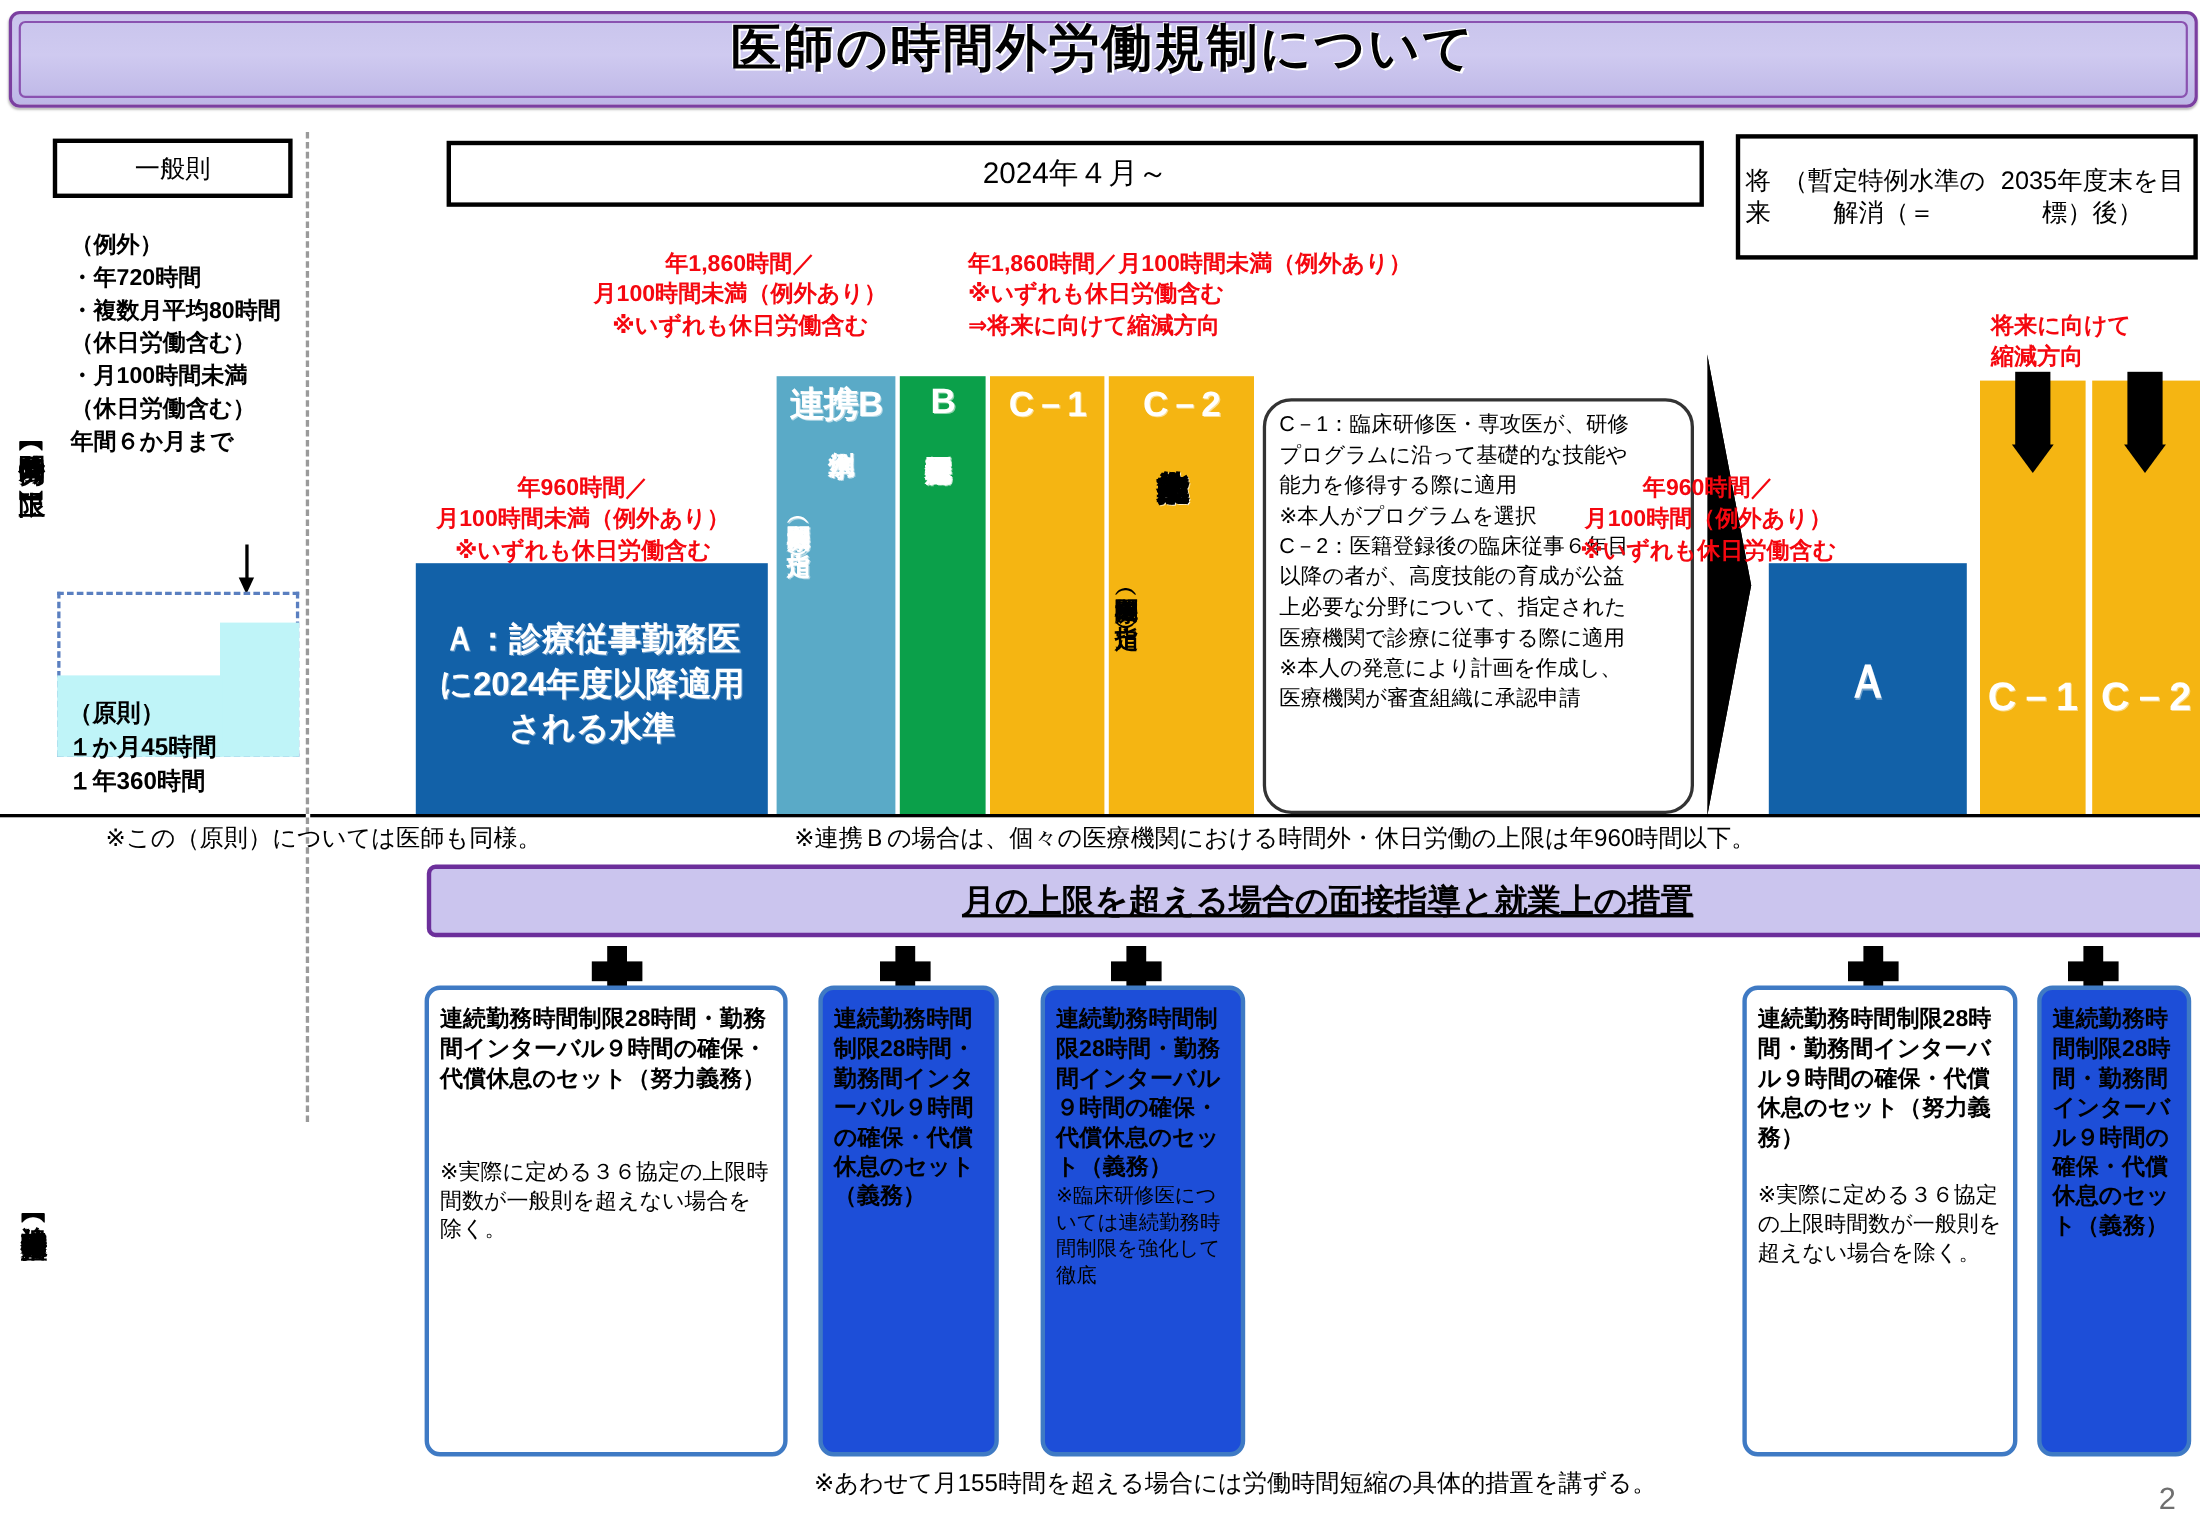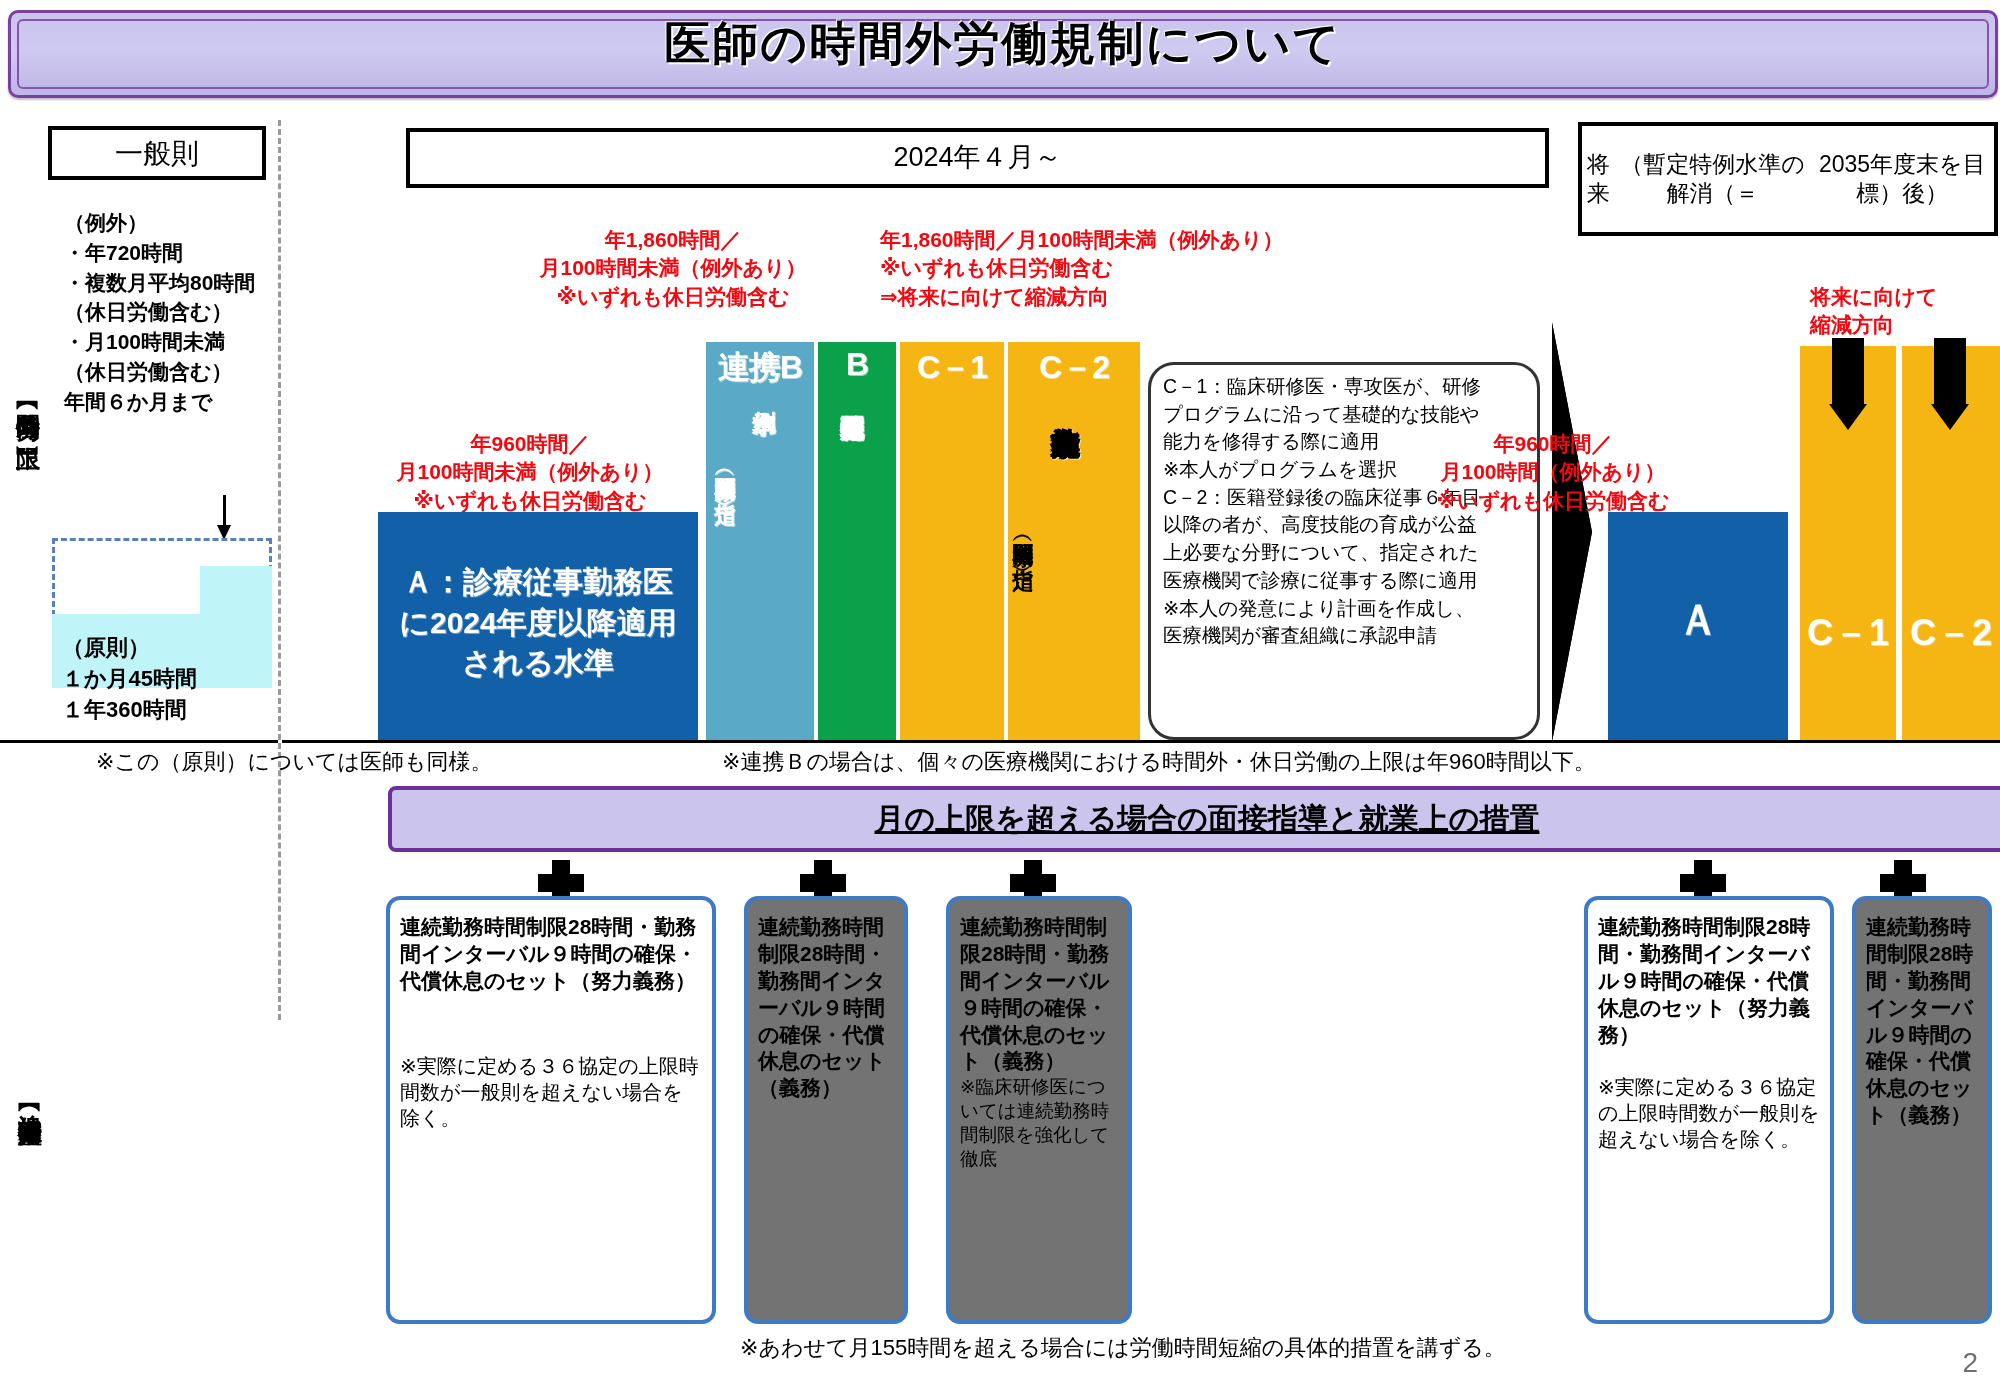--- a/index.html
+++ b/index.html
@@ -29,21 +29,21 @@
   #title-text{
     font-size:46px;font-weight:bold;letter-spacing:2px;
     text-shadow:2px 2px 0 #ffffff, -1px -1px 0 #ffffff;
     position:relative;z-index:2;
   }
 
   
   .hdr-box{
     border:4px solid #000;background:#fff;
     display:flex;align-items:center;justify-content:center;
-    text-align:center;font-size:28px;line-height:1.25;
+    text-align:center;font-size:23px;line-height:1.25;
   }
   .vlabel{
     writing-mode:vertical-rl;
     font-size:24px;font-weight:bold;line-height:1.15;
     letter-spacing:1px;text-align:center;
   }
   .reddots{color:#f5070f;font-size:19px;line-height:1.35;text-align:center;font-weight:bold;}
   .blk{font-size:19px;line-height:1.35;font-weight:bold;}
 
   
@@ -77,21 +77,21 @@
     display:flex;align-items:center;justify-content:center;
     font-size:30px;font-weight:bold;text-decoration:underline;
   }
 
   
   .card{
     border:4px solid #3f7ac4;border-radius:14px;background:#fff;
     box-sizing:border-box;padding:14px 10px 8px 10px;
     font-size:21px;line-height:1.28;font-weight:bold;
   }
-  .card.fill{background:#737373;}
+  .card.fill{background:#1d4ed8;}
   .card .sub{font-weight:normal;font-size:20px;line-height:1.3;}
   .card .sub.small{font-size:18.5px;}
 
   
   .plus{position:absolute;}
   .plus::before,.plus::after{content:"";position:absolute;background:#000;}
   .plus::before{left:0;top:14px;width:46px;height:18px;}
   .plus::after{left:14px;top:0;width:18px;height:46px;}
 
   

